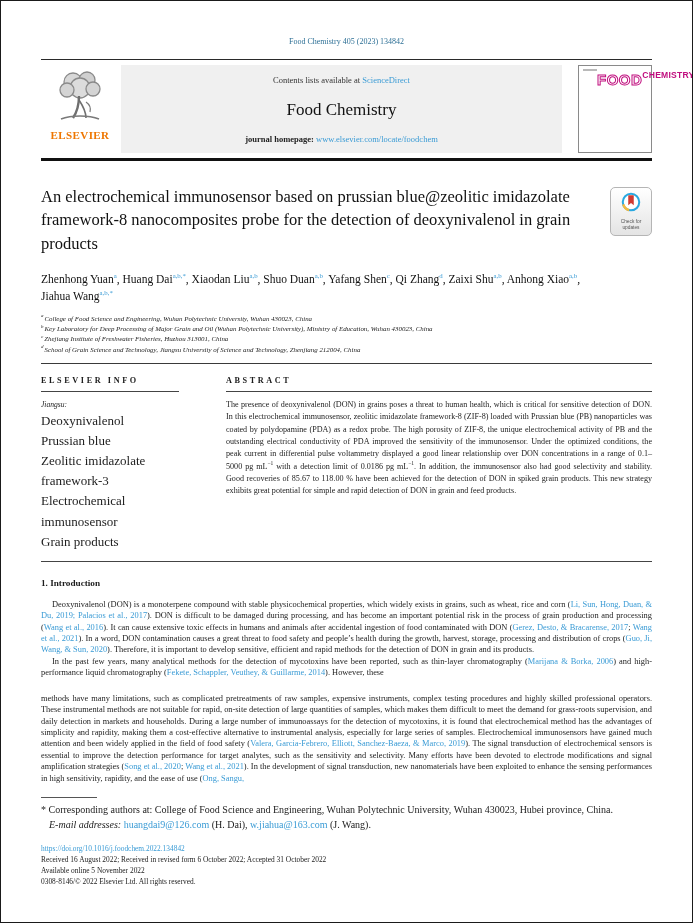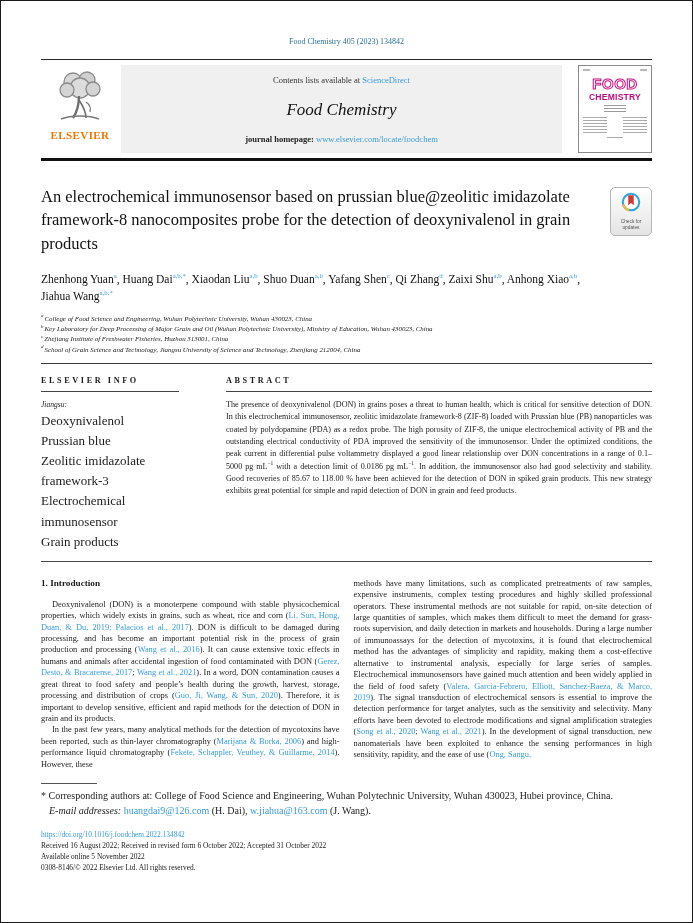--- a/index.html
+++ b/index.html
@@ -14,25 +14,25 @@
   .citation-header { margin-top:36px; text-align:center; font-size:8px; color:#2e7096; }
 
   .rule-thin-top { margin:13px 40px 0; border-top:1px solid #2a2a2a; }
   .masthead { display:flex; align-items:stretch; margin:5px 40px 0; height:88px; }
 
   .elsevier-block { width:78px; display:flex; flex-direction:column; align-items:center; justify-content:flex-start; padding-top:3px; }
   .elsevier-name { font-size:11px; font-weight:bold; color:#ee7601; letter-spacing:0.4px; margin-top:1px; }
 
   .masthead-center { flex:1; background:#f0f0f0; margin:0 16px 0 2px; display:flex; flex-direction:column; align-items:center; justify-content:space-between; padding:10px 0 9px; }
   .contents-line { font-size:8.5px; color:#333; }
-  .journal-name { font-size:17px; color:#111;font-style:italic; }
+  .journal-name { font-size:17px; color:#111; }
   .homepage-line { font-size:8.5px; color:#222; font-weight:bold; }
   .homepage-line .lnk { font-weight:normal; }
 
-  .cover-block { width:64px; border:1px solid #8a8a8a; background:#fff; padding:3px 4px; display:flex; flex-direction:column; font-family:"Liberation Sans", sans-serif; }
+  .cover-block { width:64px; border:1px solid #8a8a8a; background:#fff; padding:3px 4px; display:flex; font-family:"Liberation Sans", sans-serif; }
   .cover-topmarks { display:flex; justify-content:space-between; height:4px; }
   .cover-topmarks span { display:block; width:7px; height:2px; background:#b9b9b9; }
   .cover-food { font-size:15px; font-weight:bold; color:#fff; -webkit-text-stroke:1px #c00d7e; letter-spacing:0.5px; line-height:1; margin-top:3px; text-align:center; }
   .cover-chem { font-size:8.6px; font-weight:bold; color:#c00d7e; text-align:center; letter-spacing:0.2px; margin-top:1px; }
   .cover-editors { margin:3px auto 0; width:22px; height:8px;
     background:repeating-linear-gradient(#9a9a9a 0 1px, transparent 1px 3px); }
   .cover-columns { display:flex; justify-content:space-between; margin-top:4px; }
   .cover-columns div { width:24px; height:17px;
     background:repeating-linear-gradient(#aaaaaa 0 1px, transparent 1px 3px); }
   .cover-foot { margin:3px auto 0; width:16px; height:1px; background:#aaa; }
@@ -59,21 +59,21 @@
   .header-caps { font-size:8.2px; font-weight:bold; letter-spacing:2.6px; color:#1a1a1a; }
   .subrule { border-top:1px solid #444; margin:6px 0 7px; }
   .info-col .subrule { width:138px; }
   .keywords-label { font-size:7.6px; font-style:italic; line-height:1.55; }
   .keyword { font-size:13px; line-height:1.55; }
   .abstract-text { font-size:8.1px; line-height:1.52; text-align:justify; margin:0; }
   .abstract-text sup { font-size:5.5px; }
 
   .rule-2 { margin:9px 40px 0; border-top:1px solid #444; }
 
-  .body-cols { display:flex; gap:14px; margin:16px 40px 0; }
+  .body-cols { display:flex; gap:14px; margin:16px 40px 0;flex-direction:column; }
   .col { flex:1; min-width:0; }
   .section-heading { font-size:9.2px; font-weight:bold; margin:0 0 11px 0; }
   .para { font-size:8.4px; line-height:1.36; text-align:justify; text-indent:11px; margin:0; }
   .para.no-indent { text-indent:0; }
 
   .footnote { margin:13px 40px 0; font-size:10px; line-height:1.5; color:#222; }
   .footnote-rule { width:56px; border-top:1px solid #555; margin-bottom:4px; }
   .footnote-line2 { padding-left:8px; }
 
   .pub-info { margin:11px 40px 0; font-size:7.4px; line-height:1.5; color:#222; }

